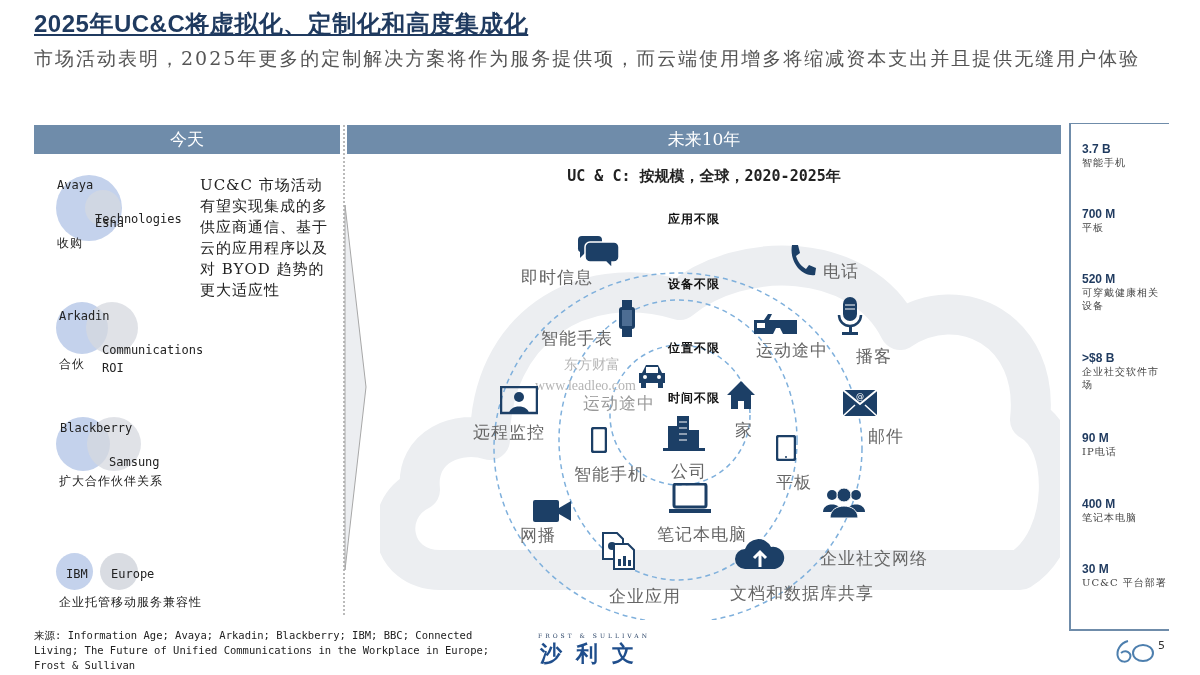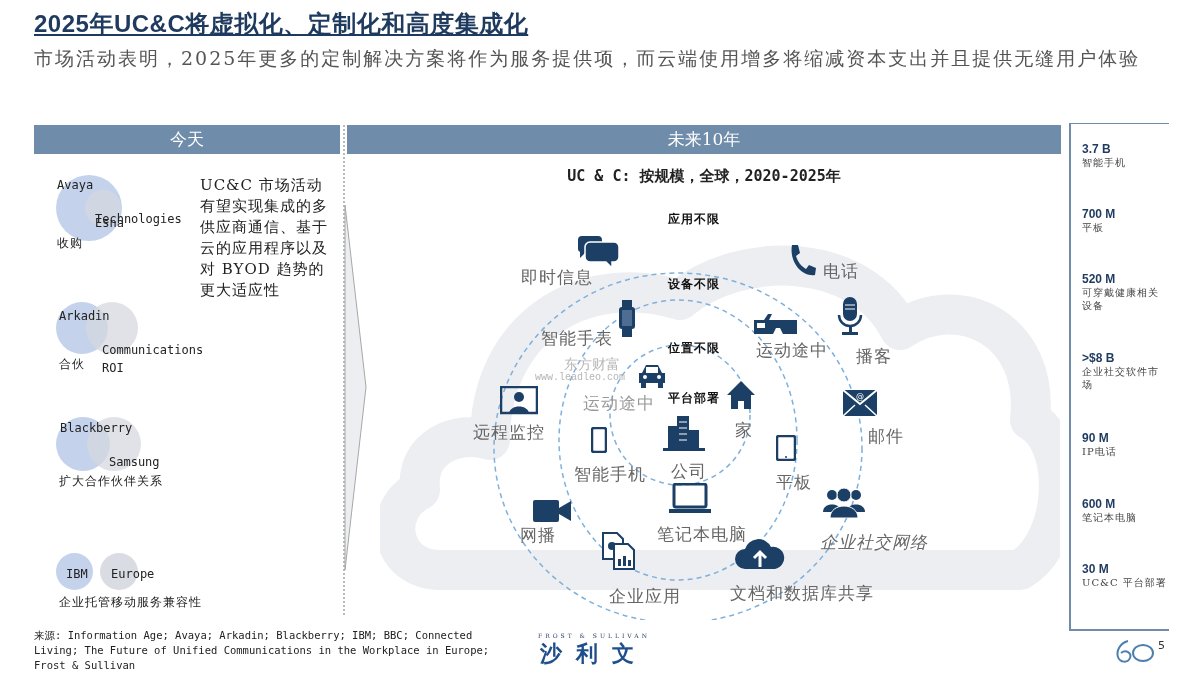--- a/index.html
+++ b/index.html
@@ -33,21 +33,21 @@
   .stat-val { font-size: 12px; font-weight: bold; color: #1f3a5f; font-family: "Liberation Sans", sans-serif; }
   .stat-lbl { font-size: 10px; color: #444; font-family: "DejaVu Serif", serif; line-height: 13px; letter-spacing: 1px; width: 85px; }
 
   .source { position: absolute; left: 34px; top: 628px; width: 480px; font-size: 10.5px; line-height: 15px; color: #222; font-family: "DejaVu Sans Mono", monospace; }
   .logo { position: absolute; left: 538px; top: 632px; text-align: center; }
   .logo-en { font-size: 6px; letter-spacing: 3px; color: #1f3a5f; font-family: "DejaVu Serif", serif; }
   .logo-cn { font-size: 22px; color: #1f4e8c; font-weight: bold; letter-spacing: 14px; font-family: "DejaVu Sans", sans-serif; margin-top: 0; }
   .sixty { position: absolute; left: 1114px; top: 637px; }
   .page-num { position: absolute; left: 1158px; top: 639px; font-size: 11px; color: #333; }
 
-  .watermark { position: absolute; font-size: 14px; color: #b5b5b5; font-family: Liberation Mono, monospace; }
+  .watermark { position: absolute; font-size: 14px; color: #b5b5b5; font-family: Liberation Serif, serif; }
 </style>
 </head>
 <body>
 
 <div class="title">2025年UC&amp;C将虚拟化、定制化和高度集成化</div>
 <div class="subtitle">市场活动表明，2025年更多的定制解决方案将作为服务提供项，而云端使用增多将缩减资本支出并且提供无缝用户体验</div>
 
 <div class="band band-today">今天</div>
 <div class="band band-future">未来10年</div>
 
@@ -96,26 +96,26 @@
 <div class="diagram">
   <svg width="680" height="430" style="position:absolute;left:0;top:0">
     <path d="M60 380 C 10 380, 0 320, 40 300 C 35 255, 80 240, 110 250 C 110 140, 200 80, 300 110 C 360 60, 480 60, 520 140 C 580 100, 660 140, 650 230 C 690 250, 690 350, 640 380 Z" fill="none" stroke="#eceef1" stroke-width="40" stroke-linejoin="round"></path>
 
     <ellipse cx="298" cy="258" rx="184" ry="175" fill="none" stroke="#7fb0dc" stroke-width="1.5" stroke-dasharray="5,4"></ellipse>
     <ellipse cx="298" cy="250" rx="119" ry="140" fill="none" stroke="#7fb0dc" stroke-width="1.5" stroke-dasharray="5,4"></ellipse>
     <ellipse cx="300" cy="225" rx="70" ry="70" fill="none" stroke="#7fb0dc" stroke-width="1.5" stroke-dasharray="5,4"></ellipse>
   </svg>
 
   <span class="watermark" style="left:184px;top:166px;">东方财富</span>
-  <span class="watermark" style="left:155px;top:182px;font-size:10px;">www.leadleo.com</span>
+  <span class="watermark" style="left:155px;top:188px;font-size:14px;">www.leadleo.com</span>
 
   <span class="ring-label" style="left:288px;top:21px;">应用不限</span>
   <span class="ring-label" style="left:288px;top:86px;">设备不限</span>
   <span class="ring-label" style="left:288px;top:150px;">位置不限</span>
-  <span class="ring-label" style="left:288px;top:200px;">平台部署</span>
+  <span class="ring-label" style="left:288px;top:200px;">时间不限</span>
 
   <div style="position:absolute;left:196px;top:44px;">
     <svg width="46" height="34" viewBox="0 0 46 34">
       <path d="M2 2 h20 a4 4 0 0 1 4 4 v8 a4 4 0 0 1 -4 4 h-12 l-6 6 v-6 a4 4 0 0 1 -2 -4 v-8 a4 4 0 0 1 4 -4z" fill="#1c3f66"></path>
       <path d="M14 8 h24 a5 5 0 0 1 5 5 v10 a5 5 0 0 1 -5 5 h-2 l0 6 -6 -6 h-16 a5 5 0 0 1 -5 -5 v-10 a5 5 0 0 1 5 -5z" fill="#1c3f66" stroke="#fff" stroke-width="1.5"></path>
     </svg>
   </div>
   <span class="node-label" style="position:absolute;left:141px;top:73px;">即时信息</span>
 
   <div style="position:absolute;left:406px;top:53px;">
@@ -184,21 +184,21 @@
 
   <div style="position:absolute;left:443px;top:296px;">
     <svg width="42" height="32" viewBox="0 0 42 32">
       <circle cx="9" cy="9" r="5" fill="#1c3f66"></circle>
         <circle cx="33" cy="9" r="5" fill="#1c3f66"></circle>
       <path d="M0 26 c0 -10 18 -10 18 0z M24 26 c0 -10 18 -10 18 0z" fill="#1c3f66"></path>
       <circle cx="21" cy="9" r="7" fill="#1c3f66" stroke="#fff" stroke-width="1"></circle>
       <path d="M7 32 c0 -16 28 -16 28 0z" fill="#1c3f66" stroke="#fff" stroke-width="1"></path>
     </svg>
   </div>
-  <span class="node-label" style="position:absolute;left:440px;top:338px;font-style:italic;">企业社交网络</span>
+  <span class="node-label" style="position:absolute;left:440px;top:354px;">企业社交网络</span>
 
   <div style="position:absolute;left:222px;top:342px;">
     <svg width="34" height="38" viewBox="0 0 34 38">
       <path d="M1 1 h14 l6 6 v20 h-20z" fill="#fff" stroke="#1c3f66" stroke-width="2"></path>
       <circle cx="10" cy="14" r="4" fill="#1c3f66"></circle>
       <path d="M12 12 h14 l6 6 v19 h-20z" fill="#fff" stroke="#1c3f66" stroke-width="2"></path>
       <rect x="16" y="27" width="3" height="7" fill="#1c3f66"></rect>
         <rect x="21" y="24" width="3" height="10" fill="#1c3f66"></rect>
         <rect x="26" y="28" width="3" height="6" fill="#1c3f66"></rect>
     </svg>
@@ -285,21 +285,21 @@
   </div>
   <div class="stat" style="top:227px;">
     <div class="stat-val">&gt;$8 B</div>
     <div class="stat-lbl">企业社交软件市场</div>
   </div>
   <div class="stat" style="top:307px;">
     <div class="stat-val">90 M</div>
     <div class="stat-lbl">IP电话</div>
   </div>
   <div class="stat" style="top:373px;">
-    <div class="stat-val">600 M</div>
+    <div class="stat-val">400 M</div>
     <div class="stat-lbl">笔记本电脑</div>
   </div>
   <div class="stat" style="top:438px;">
     <div class="stat-val">30 M</div>
     <div class="stat-lbl">UC&amp;C 平台部署</div>
   </div>
 </div>
 
 <div class="source">来源: Information Age; Avaya; Arkadin; Blackberry; IBM; BBC; Connected Living; The Future of Unified Communications in the Workplace in Europe; Frost &amp; Sullivan</div>
 <div class="logo">

